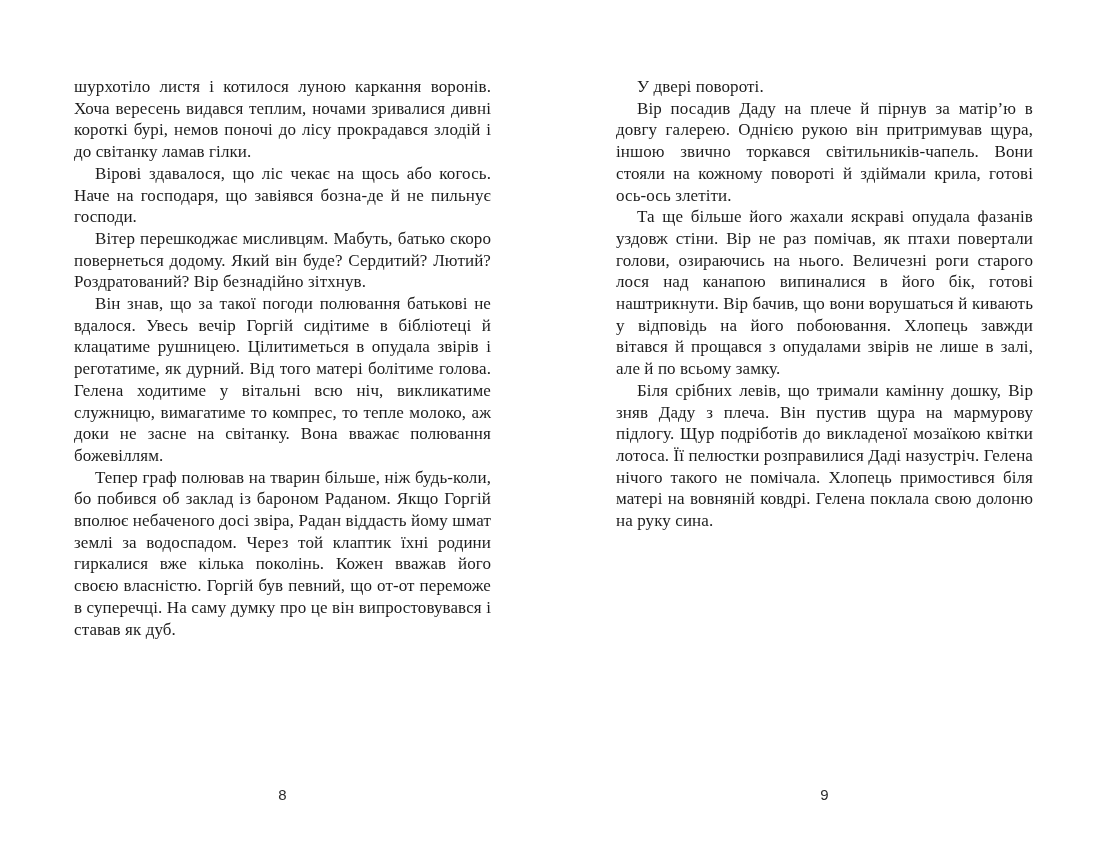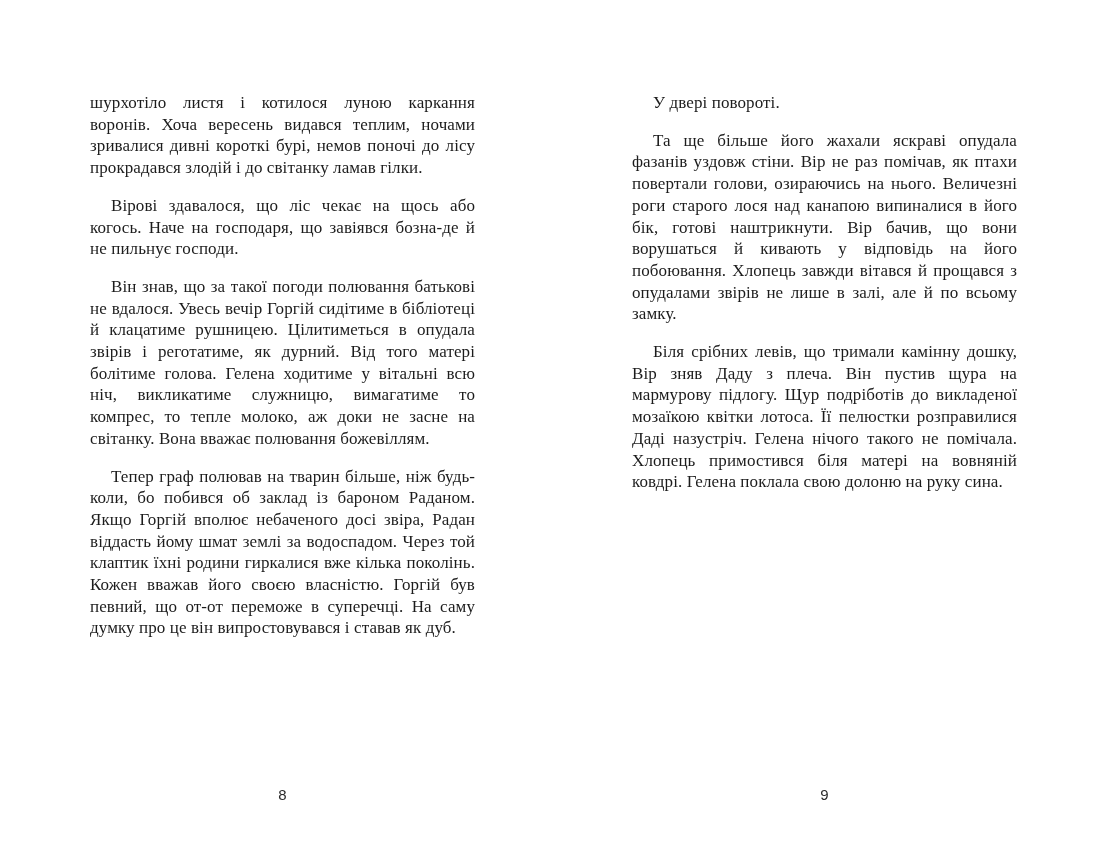--- a/index.html
+++ b/index.html
@@ -21,21 +21,21 @@
   }
   .text-column {
     position: absolute;
     top: 76px;
     width: 417px;
     color: #1c1c1c;
   }
   .text-column.left  { left: 74px;  }
   .text-column.right { left: 616px; }
   .para {
-    margin: 16px;
+    margin: 0;
     font-size: 17px;
     line-height: 21.7px;
     text-align: justify;
     text-indent: 21px;
     letter-spacing: 0.1px;
     hyphens: auto;
     -webkit-hyphens: auto;
   }
   .para.no-indent {
     text-indent: 0;
@@ -53,26 +53,28 @@
   .page-number.right { left: 616px; }
 </style>
 </head>
 <body>
 
 <div class="book-spread">
 
   <div class="text-column left">
       <p class="para no-indent">шурхотіло листя і котилося луною каркання воронів. Хоча вересень видався теплим, ночами зривалися дивні короткі бурі, немов поночі до лісу прокрадався злодій і до світанку ламав гілки.</p>
       <p class="para">Вірові здавалося, що ліс чекає на щось або когось. Наче на господаря, що завіявся бозна-де й не пильнує господи.</p>
+      <p class="para">Вітер перешкоджає мисливцям. Мабуть, батько скоро повернеться додому. Який він буде? Сердитий? Лютий? Роздратований? Вір безнадійно зітхнув.</p>
       <p class="para">Він знав, що за такої погоди полювання батькові не вдалося. Увесь вечір Горгій сидітиме в бібліотеці й клацатиме рушницею. Цілитиметься в опудала звірів і реготатиме, як дурний. Від того матері болітиме голова. Гелена ходитиме у вітальні всю ніч, викликатиме служницю, вимагатиме то компрес, то тепле молоко, аж доки не засне на світанку. Вона вважає полювання божевіллям.</p>
       <p class="para">Тепер граф полював на тварин більше, ніж будь-коли, бо побився об заклад із бароном Раданом. Якщо Горгій вполює небаченого досі звіра, Радан віддасть йому шмат землі за водоспадом. Через той клаптик їхні родини гиркалися вже кілька поколінь. Кожен вважав його своєю власністю. Горгій був певний, що от-от переможе в суперечці. На саму думку про це він випростовувався і ставав як дуб.</p>
     </div>
 
   <div class="text-column right">
       <p class="para">У двері повороті.</p>
+      <p class="para">Вір посадив Даду на плече й пірнув за матір’ю в довгу галерею. Однією рукою він притримував щура, іншою звично торкався світильників-чапель. Вони стояли на кожному повороті й здіймали крила, готові ось-ось злетіти.</p>
       <p class="para">Та ще більше його жахали яскраві опудала фазанів уздовж стіни. Вір не раз помічав, як птахи повертали голови, озираючись на нього. Величезні роги старого лося над канапою випиналися в його бік, готові наштрикнути. Вір бачив, що вони ворушаться й кивають у відповідь на його побоювання. Хлопець завжди вітався й прощався з опудалами звірів не лише в залі, але й по всьому замку.</p>
       <p class="para">Біля срібних левів, що тримали камінну дошку, Вір зняв Даду з плеча. Він пустив щура на мармурову підлогу. Щур подріботів до викладеної мозаїкою квітки лотоса. Її пелюстки розправилися Даді назустріч. Гелена нічого такого не помічала. Хлопець примостився біля матері на вовняній ковдрі. Гелена поклала свою долоню на руку сина.</p>
     </div>
 
   <div class="page-number left">8</div>
 
   <div class="page-number right">9</div>
 
 </div>
 

